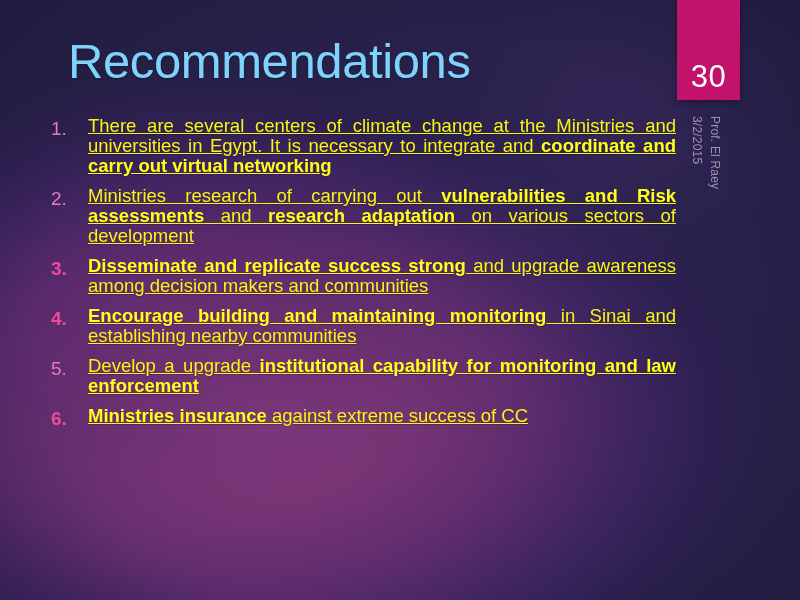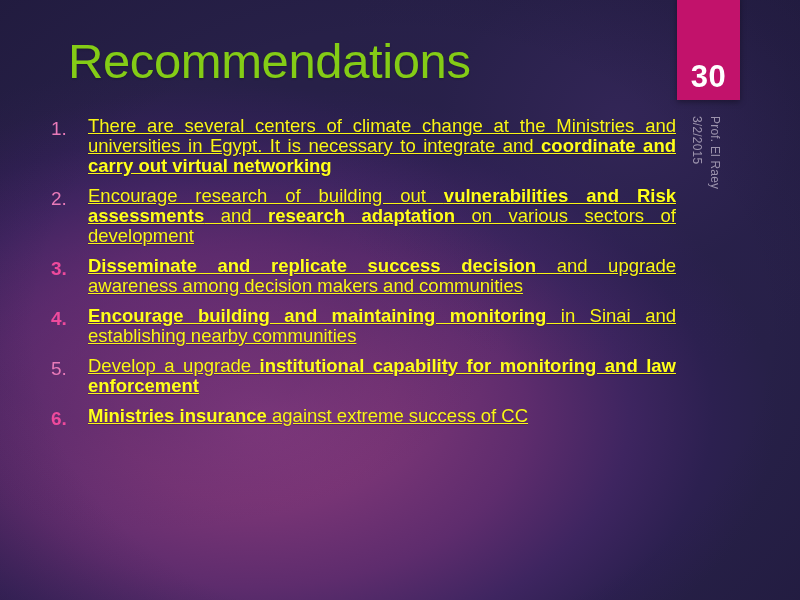--- a/index.html
+++ b/index.html
@@ -51,21 +51,21 @@
     box-shadow: 0 2px 6px rgba(0,0,0,0.35);
     display: flex;
     align-items: flex-end;
     justify-content: center;
     padding-bottom: 8px;
     box-sizing: border-box;
   }
   .pagenum-text {
     color: #ffffff;
     font-size: 31px;
-    font-weight: 700;
+    font-weight: 400;
     letter-spacing: 0.5px;
     line-height: 1;
   }
 
   
   .side-meta {
     position: absolute;
     left: 688px;
     top: 116px;
     width: 46px;
@@ -83,21 +83,21 @@
     font-weight: 400;
   }
   .side-date { left: 16px; }
   .side-author { left: 34px; }
 
   
   .slide-title {
     position: absolute;
     left: 68px;
     top: 37px;
-    color: #84cc16;
+    color: #7dd3fc;
     font-size: 49px;
     font-weight: 300;
     letter-spacing: -0.4px;
     line-height: 1;
     text-shadow: 0 1px 2px rgba(0,0,0,0.22);
   }
 
   
   .body-list {
     position: absolute;
@@ -160,25 +160,25 @@
     <span class="side-author">Prof. El Raey</span>
   </div>
 
   <div class="body-list">
       <div class="bullet">
         <div class="bullet-num">1.</div>
         <div class="bullet-text"><span>There are several centers of climate change at the Ministries and universities in Egypt. It is necessary to integrate and </span><b>coordinate and carry out virtual networking</b></div>
       </div>
       <div class="bullet">
         <div class="bullet-num">2.</div>
-        <div class="bullet-text"><span>Encourage research of building out </span><b>vulnerabilities and Risk assessments</b><span> and </span><b>research adaptation</b><span> on various sectors of development</span></div>
+        <div class="bullet-text"><span>Ministries research of carrying out </span><b>vulnerabilities and Risk assessments</b><span> and </span><b>research adaptation</b><span> on various sectors of development</span></div>
       </div>
       <div class="bullet strongnum">
         <div class="bullet-num">3.</div>
-        <div class="bullet-text"><b>Disseminate and replicate success decision</b><span> and upgrade awareness among decision makers and communities</span></div>
+        <div class="bullet-text"><b>Disseminate and replicate success strong</b><span> and upgrade awareness among decision makers and communities</span></div>
       </div>
       <div class="bullet strongnum">
         <div class="bullet-num">4.</div>
         <div class="bullet-text"><b>Encourage building and maintaining monitoring</b><span> in Sinai and establishing nearby communities</span></div>
       </div>
       <div class="bullet">
         <div class="bullet-num">5.</div>
         <div class="bullet-text"><span>Develop a upgrade </span><b>institutional capability for monitoring and law enforcement</b></div>
       </div>
       <div class="bullet strongnum">

